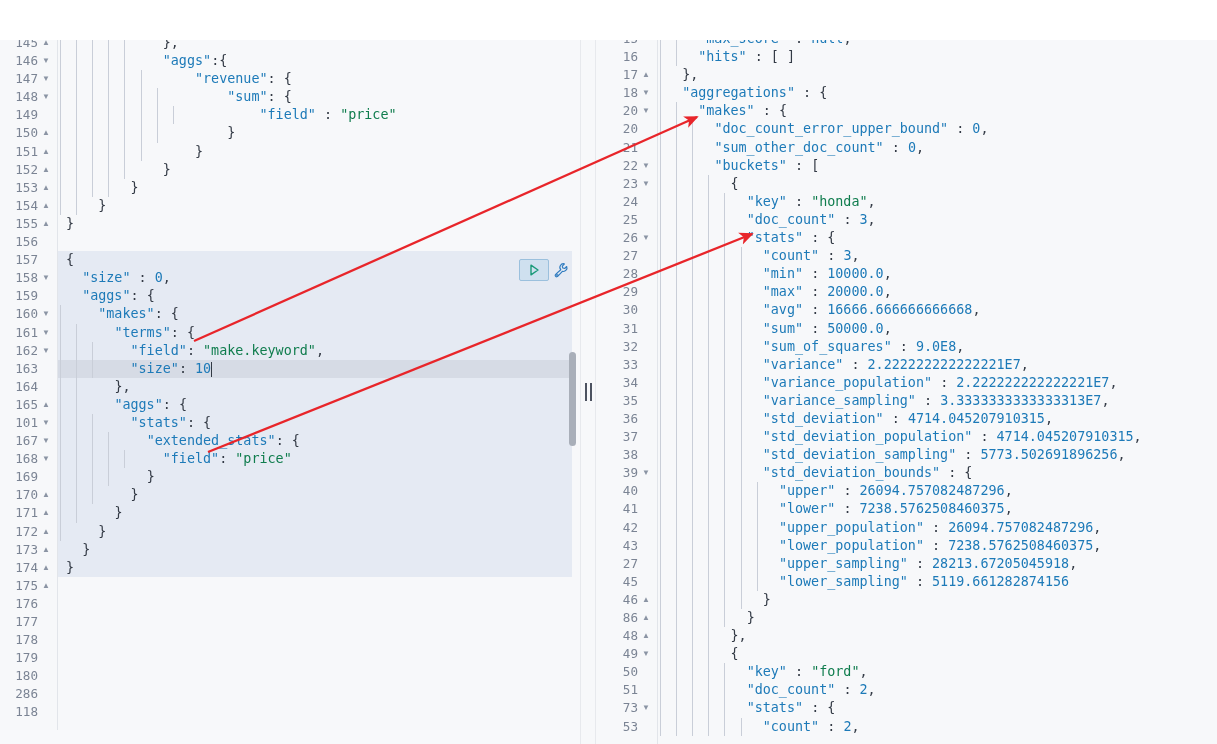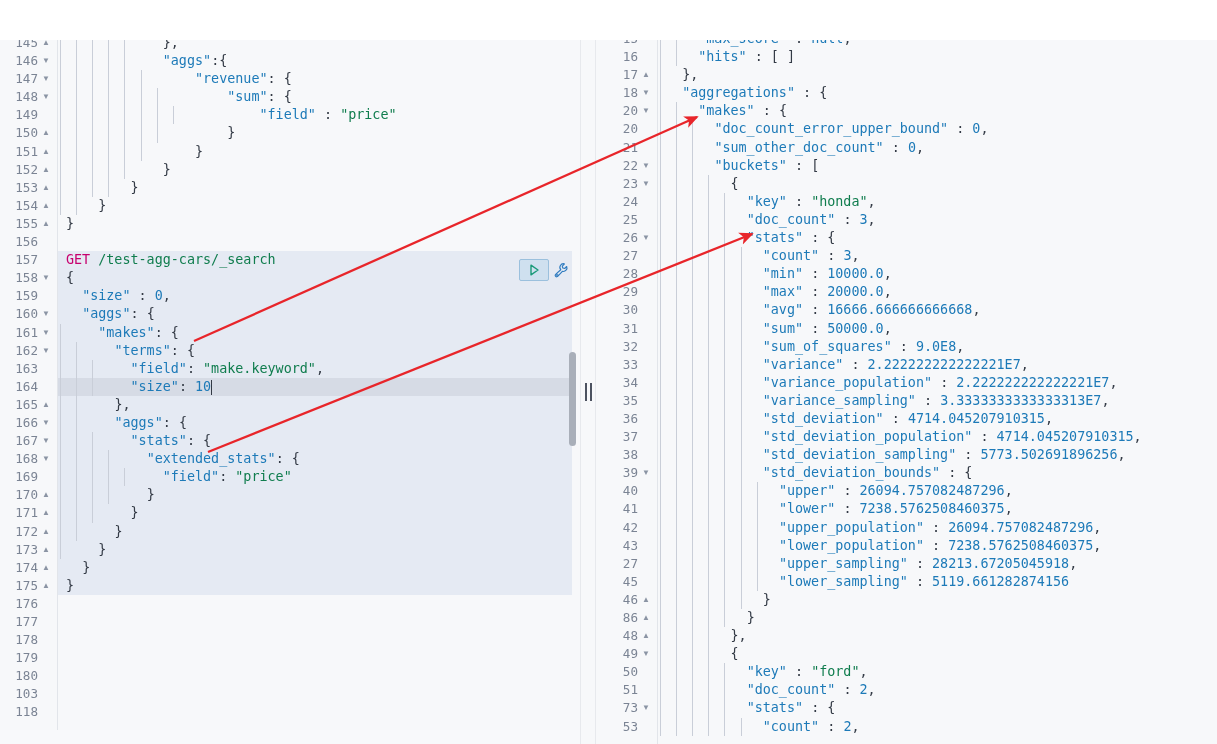--- a/index.html
+++ b/index.html
@@ -178,21 +178,20 @@
           <div class="ln-row"><div class="guide" style="left: 2px; height: 18.1px;"></div><div class="guide" style="left: 18.1px; height: 18.1px;"></div><div class="guide" style="left: 34.2px; height: 18.1px;"></div><div class="guide" style="left: 50.3px; height: 18.1px;"></div><div class="guide" style="left: 66.4px; height: 18.1px;"></div><div class="guide" style="left: 82.5px; height: 18.1px;"></div><span class="code"><span class="t-punct"> </span><span class="t-punct"> </span><span class="t-punct"> </span><span class="t-punct"> </span><span class="t-punct"> </span><span class="t-punct"> </span><span class="t-punct"> </span><span class="t-punct"> </span><span class="t-punct"> </span><span class="t-punct"> </span><span class="t-punct"> </span><span class="t-punct"> </span><span class="t-punct"> </span><span class="t-punct"> </span><span class="t-punct"> </span><span class="t-punct"> </span><span class="t-key">"revenue"</span><span class="t-punct">:</span><span class="t-punct"> </span><span class="t-punct">{</span></span></div>
           <div class="ln-row"><div class="guide" style="left: 2px; height: 18.1px;"></div><div class="guide" style="left: 18.1px; height: 18.1px;"></div><div class="guide" style="left: 34.2px; height: 18.1px;"></div><div class="guide" style="left: 50.3px; height: 18.1px;"></div><div class="guide" style="left: 66.4px; height: 18.1px;"></div><div class="guide" style="left: 82.5px; height: 18.1px;"></div><div class="guide" style="left: 98.6px; height: 18.1px;"></div><span class="code"><span class="t-punct"> </span><span class="t-punct"> </span><span class="t-punct"> </span><span class="t-punct"> </span><span class="t-punct"> </span><span class="t-punct"> </span><span class="t-punct"> </span><span class="t-punct"> </span><span class="t-punct"> </span><span class="t-punct"> </span><span class="t-punct"> </span><span class="t-punct"> </span><span class="t-punct"> </span><span class="t-punct"> </span><span class="t-punct"> </span><span class="t-punct"> </span><span class="t-punct"> </span><span class="t-punct"> </span><span class="t-punct"> </span><span class="t-punct"> </span><span class="t-key">"sum"</span><span class="t-punct">:</span><span class="t-punct"> </span><span class="t-punct">{</span></span></div>
           <div class="ln-row"><div class="guide" style="left: 2px; height: 18.1px;"></div><div class="guide" style="left: 18.1px; height: 18.1px;"></div><div class="guide" style="left: 34.2px; height: 18.1px;"></div><div class="guide" style="left: 50.3px; height: 18.1px;"></div><div class="guide" style="left: 66.4px; height: 18.1px;"></div><div class="guide" style="left: 82.5px; height: 18.1px;"></div><div class="guide" style="left: 98.6px; height: 18.1px;"></div><div class="guide" style="left: 114.7px; height: 18.1px;"></div><span class="code"><span class="t-punct"> </span><span class="t-punct"> </span><span class="t-punct"> </span><span class="t-punct"> </span><span class="t-punct"> </span><span class="t-punct"> </span><span class="t-punct"> </span><span class="t-punct"> </span><span class="t-punct"> </span><span class="t-punct"> </span><span class="t-punct"> </span><span class="t-punct"> </span><span class="t-punct"> </span><span class="t-punct"> </span><span class="t-punct"> </span><span class="t-punct"> </span><span class="t-punct"> </span><span class="t-punct"> </span><span class="t-punct"> </span><span class="t-punct"> </span><span class="t-punct"> </span><span class="t-punct"> </span><span class="t-punct"> </span><span class="t-punct"> </span><span class="t-key">"field"</span><span class="t-punct"> </span><span class="t-punct">:</span><span class="t-punct"> </span><span class="t-str">"price"</span></span></div>
           <div class="ln-row"><div class="guide" style="left: 2px; height: 18.1px;"></div><div class="guide" style="left: 18.1px; height: 18.1px;"></div><div class="guide" style="left: 34.2px; height: 18.1px;"></div><div class="guide" style="left: 50.3px; height: 18.1px;"></div><div class="guide" style="left: 66.4px; height: 18.1px;"></div><div class="guide" style="left: 82.5px; height: 18.1px;"></div><div class="guide" style="left: 98.6px; height: 18.1px;"></div><span class="code"><span class="t-punct"> </span><span class="t-punct"> </span><span class="t-punct"> </span><span class="t-punct"> </span><span class="t-punct"> </span><span class="t-punct"> </span><span class="t-punct"> </span><span class="t-punct"> </span><span class="t-punct"> </span><span class="t-punct"> </span><span class="t-punct"> </span><span class="t-punct"> </span><span class="t-punct"> </span><span class="t-punct"> </span><span class="t-punct"> </span><span class="t-punct"> </span><span class="t-punct"> </span><span class="t-punct"> </span><span class="t-punct"> </span><span class="t-punct"> </span><span class="t-punct">}</span></span></div>
           <div class="ln-row"><div class="guide" style="left: 2px; height: 18.1px;"></div><div class="guide" style="left: 18.1px; height: 18.1px;"></div><div class="guide" style="left: 34.2px; height: 18.1px;"></div><div class="guide" style="left: 50.3px; height: 18.1px;"></div><div class="guide" style="left: 66.4px; height: 18.1px;"></div><div class="guide" style="left: 82.5px; height: 18.1px;"></div><span class="code"><span class="t-punct"> </span><span class="t-punct"> </span><span class="t-punct"> </span><span class="t-punct"> </span><span class="t-punct"> </span><span class="t-punct"> </span><span class="t-punct"> </span><span class="t-punct"> </span><span class="t-punct"> </span><span class="t-punct"> </span><span class="t-punct"> </span><span class="t-punct"> </span><span class="t-punct"> </span><span class="t-punct"> </span><span class="t-punct"> </span><span class="t-punct"> </span><span class="t-punct">}</span></span></div>
           <div class="ln-row"><div class="guide" style="left: 2px; height: 18.1px;"></div><div class="guide" style="left: 18.1px; height: 18.1px;"></div><div class="guide" style="left: 34.2px; height: 18.1px;"></div><div class="guide" style="left: 50.3px; height: 18.1px;"></div><div class="guide" style="left: 66.4px; height: 18.1px;"></div><span class="code"><span class="t-punct"> </span><span class="t-punct"> </span><span class="t-punct"> </span><span class="t-punct"> </span><span class="t-punct"> </span><span class="t-punct"> </span><span class="t-punct"> </span><span class="t-punct"> </span><span class="t-punct"> </span><span class="t-punct"> </span><span class="t-punct"> </span><span class="t-punct"> </span><span class="t-punct">}</span></span></div>
           <div class="ln-row"><div class="guide" style="left: 2px; height: 18.1px;"></div><div class="guide" style="left: 18.1px; height: 18.1px;"></div><div class="guide" style="left: 34.2px; height: 18.1px;"></div><div class="guide" style="left: 50.3px; height: 18.1px;"></div><span class="code"><span class="t-punct"> </span><span class="t-punct"> </span><span class="t-punct"> </span><span class="t-punct"> </span><span class="t-punct"> </span><span class="t-punct"> </span><span class="t-punct"> </span><span class="t-punct"> </span><span class="t-punct">}</span></span></div>
           <div class="ln-row"><div class="guide" style="left: 2px; height: 18.1px;"></div><div class="guide" style="left: 18.1px; height: 18.1px;"></div><span class="code"><span class="t-punct"> </span><span class="t-punct"> </span><span class="t-punct"> </span><span class="t-punct"> </span><span class="t-punct">}</span></span></div>
           <div class="ln-row"><span class="code"><span class="t-punct">}</span></span></div>
           <div class="ln-row"><span class="code"></span></div>
-          <div class="ln-row"><div class="sel-band" style="top: 0px; height: 18.1px;"></div><span class="code"><span class="t-method">GET</span> <span class="t-url">/test-agg-cars/_search</span></span></div>
           <div class="ln-row"><div class="sel-band" style="top: 0px; height: 18.1px;"></div><span class="code"><span class="t-punct">{</span></span></div>
           <div class="ln-row"><div class="sel-band" style="top: 0px; height: 18.1px;"></div><span class="code"><span class="t-punct"> </span><span class="t-punct"> </span><span class="t-key">"size"</span><span class="t-punct"> </span><span class="t-punct">:</span><span class="t-punct"> </span><span class="t-num">0</span><span class="t-punct">,</span></span></div>
           <div class="ln-row"><div class="sel-band" style="top: 0px; height: 18.1px;"></div><span class="code"><span class="t-punct"> </span><span class="t-punct"> </span><span class="t-key">"aggs"</span><span class="t-punct">:</span><span class="t-punct"> </span><span class="t-punct">{</span></span></div>
           <div class="ln-row"><div class="sel-band" style="top: 0px; height: 18.1px;"></div><div class="guide" style="left: 2px; height: 18.1px;"></div><span class="code"><span class="t-punct"> </span><span class="t-punct"> </span><span class="t-punct"> </span><span class="t-punct"> </span><span class="t-key">"makes"</span><span class="t-punct">:</span><span class="t-punct"> </span><span class="t-punct">{</span></span></div>
           <div class="ln-row"><div class="sel-band" style="top: 0px; height: 18.1px;"></div><div class="guide" style="left: 2px; height: 18.1px;"></div><div class="guide" style="left: 18.1px; height: 18.1px;"></div><span class="code"><span class="t-punct"> </span><span class="t-punct"> </span><span class="t-punct"> </span><span class="t-punct"> </span><span class="t-punct"> </span><span class="t-punct"> </span><span class="t-key">"terms"</span><span class="t-punct">:</span><span class="t-punct"> </span><span class="t-punct">{</span></span></div>
           <div class="ln-row"><div class="sel-band" style="top: 0px; height: 18.1px;"></div><div class="guide" style="left: 2px; height: 18.1px;"></div><div class="guide" style="left: 18.1px; height: 18.1px;"></div><div class="guide" style="left: 34.2px; height: 18.1px;"></div><span class="code"><span class="t-punct"> </span><span class="t-punct"> </span><span class="t-punct"> </span><span class="t-punct"> </span><span class="t-punct"> </span><span class="t-punct"> </span><span class="t-punct"> </span><span class="t-punct"> </span><span class="t-key">"field"</span><span class="t-punct">:</span><span class="t-punct"> </span><span class="t-str">"make.keyword"</span><span class="t-punct">,</span></span></div>
           <div class="ln-row"><div class="sel-band" style="top: 0px; height: 18.1px;"></div><div class="active-line" style="top: 0px; height: 18.1px;"></div><div class="guide" style="left: 2px; height: 18.1px;"></div><div class="guide" style="left: 18.1px; height: 18.1px;"></div><div class="guide" style="left: 34.2px; height: 18.1px;"></div><span class="code"><span class="t-punct"> </span><span class="t-punct"> </span><span class="t-punct"> </span><span class="t-punct"> </span><span class="t-punct"> </span><span class="t-punct"> </span><span class="t-punct"> </span><span class="t-punct"> </span><span class="t-key">"size"</span><span class="t-punct">:</span><span class="t-punct"> </span><span class="t-num">10</span></span><div class="caret" style="left: 152.9px; top: 2px;"></div></div>
           <div class="ln-row"><div class="sel-band" style="top: 0px; height: 18.1px;"></div><div class="guide" style="left: 2px; height: 18.1px;"></div><div class="guide" style="left: 18.1px; height: 18.1px;"></div><span class="code"><span class="t-punct"> </span><span class="t-punct"> </span><span class="t-punct"> </span><span class="t-punct"> </span><span class="t-punct"> </span><span class="t-punct"> </span><span class="t-punct">}</span><span class="t-punct">,</span></span></div>
           <div class="ln-row"><div class="sel-band" style="top: 0px; height: 18.1px;"></div><div class="guide" style="left: 2px; height: 18.1px;"></div><div class="guide" style="left: 18.1px; height: 18.1px;"></div><span class="code"><span class="t-punct"> </span><span class="t-punct"> </span><span class="t-punct"> </span><span class="t-punct"> </span><span class="t-punct"> </span><span class="t-punct"> </span><span class="t-key">"aggs"</span><span class="t-punct">:</span><span class="t-punct"> </span><span class="t-punct">{</span></span></div>
           <div class="ln-row"><div class="sel-band" style="top: 0px; height: 18.1px;"></div><div class="guide" style="left: 2px; height: 18.1px;"></div><div class="guide" style="left: 18.1px; height: 18.1px;"></div><div class="guide" style="left: 34.2px; height: 18.1px;"></div><span class="code"><span class="t-punct"> </span><span class="t-punct"> </span><span class="t-punct"> </span><span class="t-punct"> </span><span class="t-punct"> </span><span class="t-punct"> </span><span class="t-punct"> </span><span class="t-punct"> </span><span class="t-key">"stats"</span><span class="t-punct">:</span><span class="t-punct"> </span><span class="t-punct">{</span></span></div>
@@ -228,36 +227,36 @@
         <div class="ln-row"><span class="gnum">156</span></div>
         <div class="ln-row"><span class="gnum">157</span></div>
         <div class="ln-row"><span class="gnum">158</span><span class="fold down"></span></div>
         <div class="ln-row"><span class="gnum">159</span></div>
         <div class="ln-row"><span class="gnum">160</span><span class="fold down"></span></div>
         <div class="ln-row"><span class="gnum">161</span><span class="fold down"></span></div>
         <div class="ln-row"><span class="gnum">162</span><span class="fold down"></span></div>
         <div class="ln-row"><span class="gnum">163</span></div>
         <div class="ln-row"><span class="gnum">164</span></div>
         <div class="ln-row"><span class="gnum">165</span><span class="fold up"></span></div>
-        <div class="ln-row"><span class="gnum">166</span><span class="fold down"></span></div>
+        <div class="ln-row"><span class="gnum">101</span><span class="fold down"></span></div>
         <div class="ln-row"><span class="gnum">167</span><span class="fold down"></span></div>
         <div class="ln-row"><span class="gnum">168</span><span class="fold down"></span></div>
         <div class="ln-row"><span class="gnum">169</span></div>
         <div class="ln-row"><span class="gnum">170</span><span class="fold up"></span></div>
         <div class="ln-row"><span class="gnum">171</span><span class="fold up"></span></div>
         <div class="ln-row"><span class="gnum">172</span><span class="fold up"></span></div>
         <div class="ln-row"><span class="gnum">173</span><span class="fold up"></span></div>
         <div class="ln-row"><span class="gnum">174</span><span class="fold up"></span></div>
         <div class="ln-row"><span class="gnum">175</span><span class="fold up"></span></div>
         <div class="ln-row"><span class="gnum">176</span></div>
         <div class="ln-row"><span class="gnum">177</span></div>
         <div class="ln-row"><span class="gnum">178</span></div>
         <div class="ln-row"><span class="gnum">179</span></div>
         <div class="ln-row"><span class="gnum">180</span></div>
-        <div class="ln-row"><span class="gnum">103</span></div>
+        <div class="ln-row"><span class="gnum">286</span></div>
         <div class="ln-row"><span class="gnum">118</span></div>
       </div>
 
     <div class="action-box" style="left:519px; top:219px;">
       <svg width="14" height="14" viewBox="0 0 14 14">
         <path d="M4 2.2 L11 7 L4 11.8 Z" fill="none" stroke="#1a9a7a" stroke-width="1.4" stroke-linejoin="round"></path>
       </svg>
     </div>
     <div class="wrench-btn" style="left:551px; top:220px;">
       <svg width="17" height="17" viewBox="0 0 17 17">

